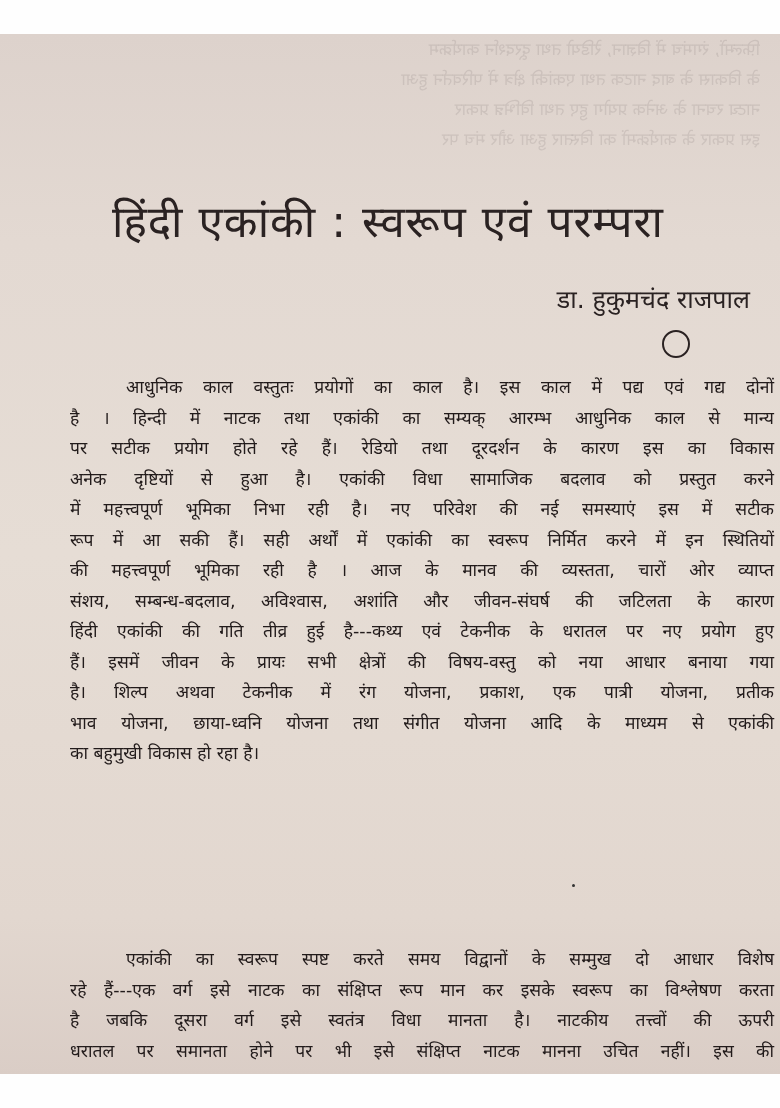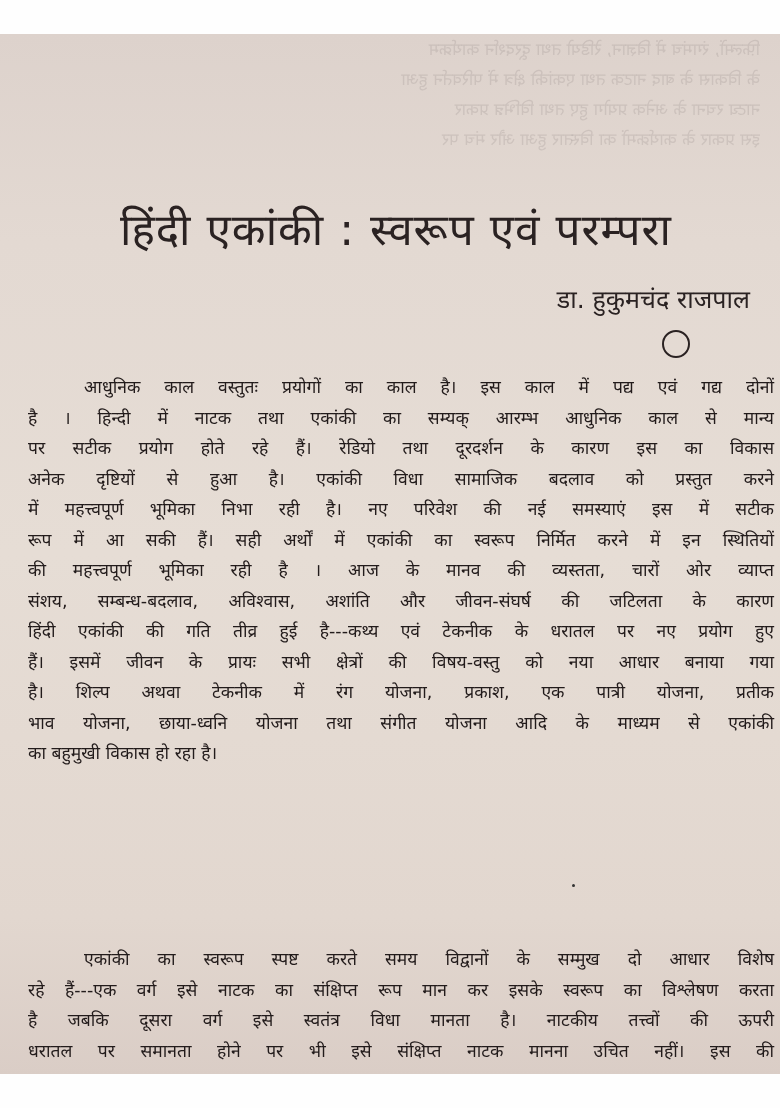--- a/index.html
+++ b/index.html
@@ -35,21 +35,21 @@
     }
     .title {
       position: absolute;
       left: 104px;
       top: 148px;
       font-family: "DejaVu Sans", sans-serif;
       font-size: 44px;
       color: #2a2222;
       letter-spacing: 1px;
       white-space: nowrap;
-      margin: 16px;
+      margin: 8px;
       font-weight: normal;
     }
     .author {
       position: absolute;
       right: 30px;
       top: 247px;
       font-family: "DejaVu Sans", sans-serif;
       font-size: 25px;
       color: #2a2222;
       white-space: nowrap;
@@ -71,20 +71,21 @@
       font-size: 17.5px;
       color: #221b1b;
       line-height: 30.5px;
       margin: 0;
     }
     .para .line {
       display: block;
       white-space: nowrap;
       text-align-last: justify;
       text-align: justify;
+      margin-left: 42px;
     }
     .para .line.last {
       text-align-last: left;
     }
     #para1 { top: 338px; left: 28px; width: 746px; }
     #para2 { top: 910px; left: 28px; width: 746px; }
     #para1 .line.first, #para2 .line.first { padding-left: 56px; }
     .dot {
       position: absolute;
       width: 3px;

